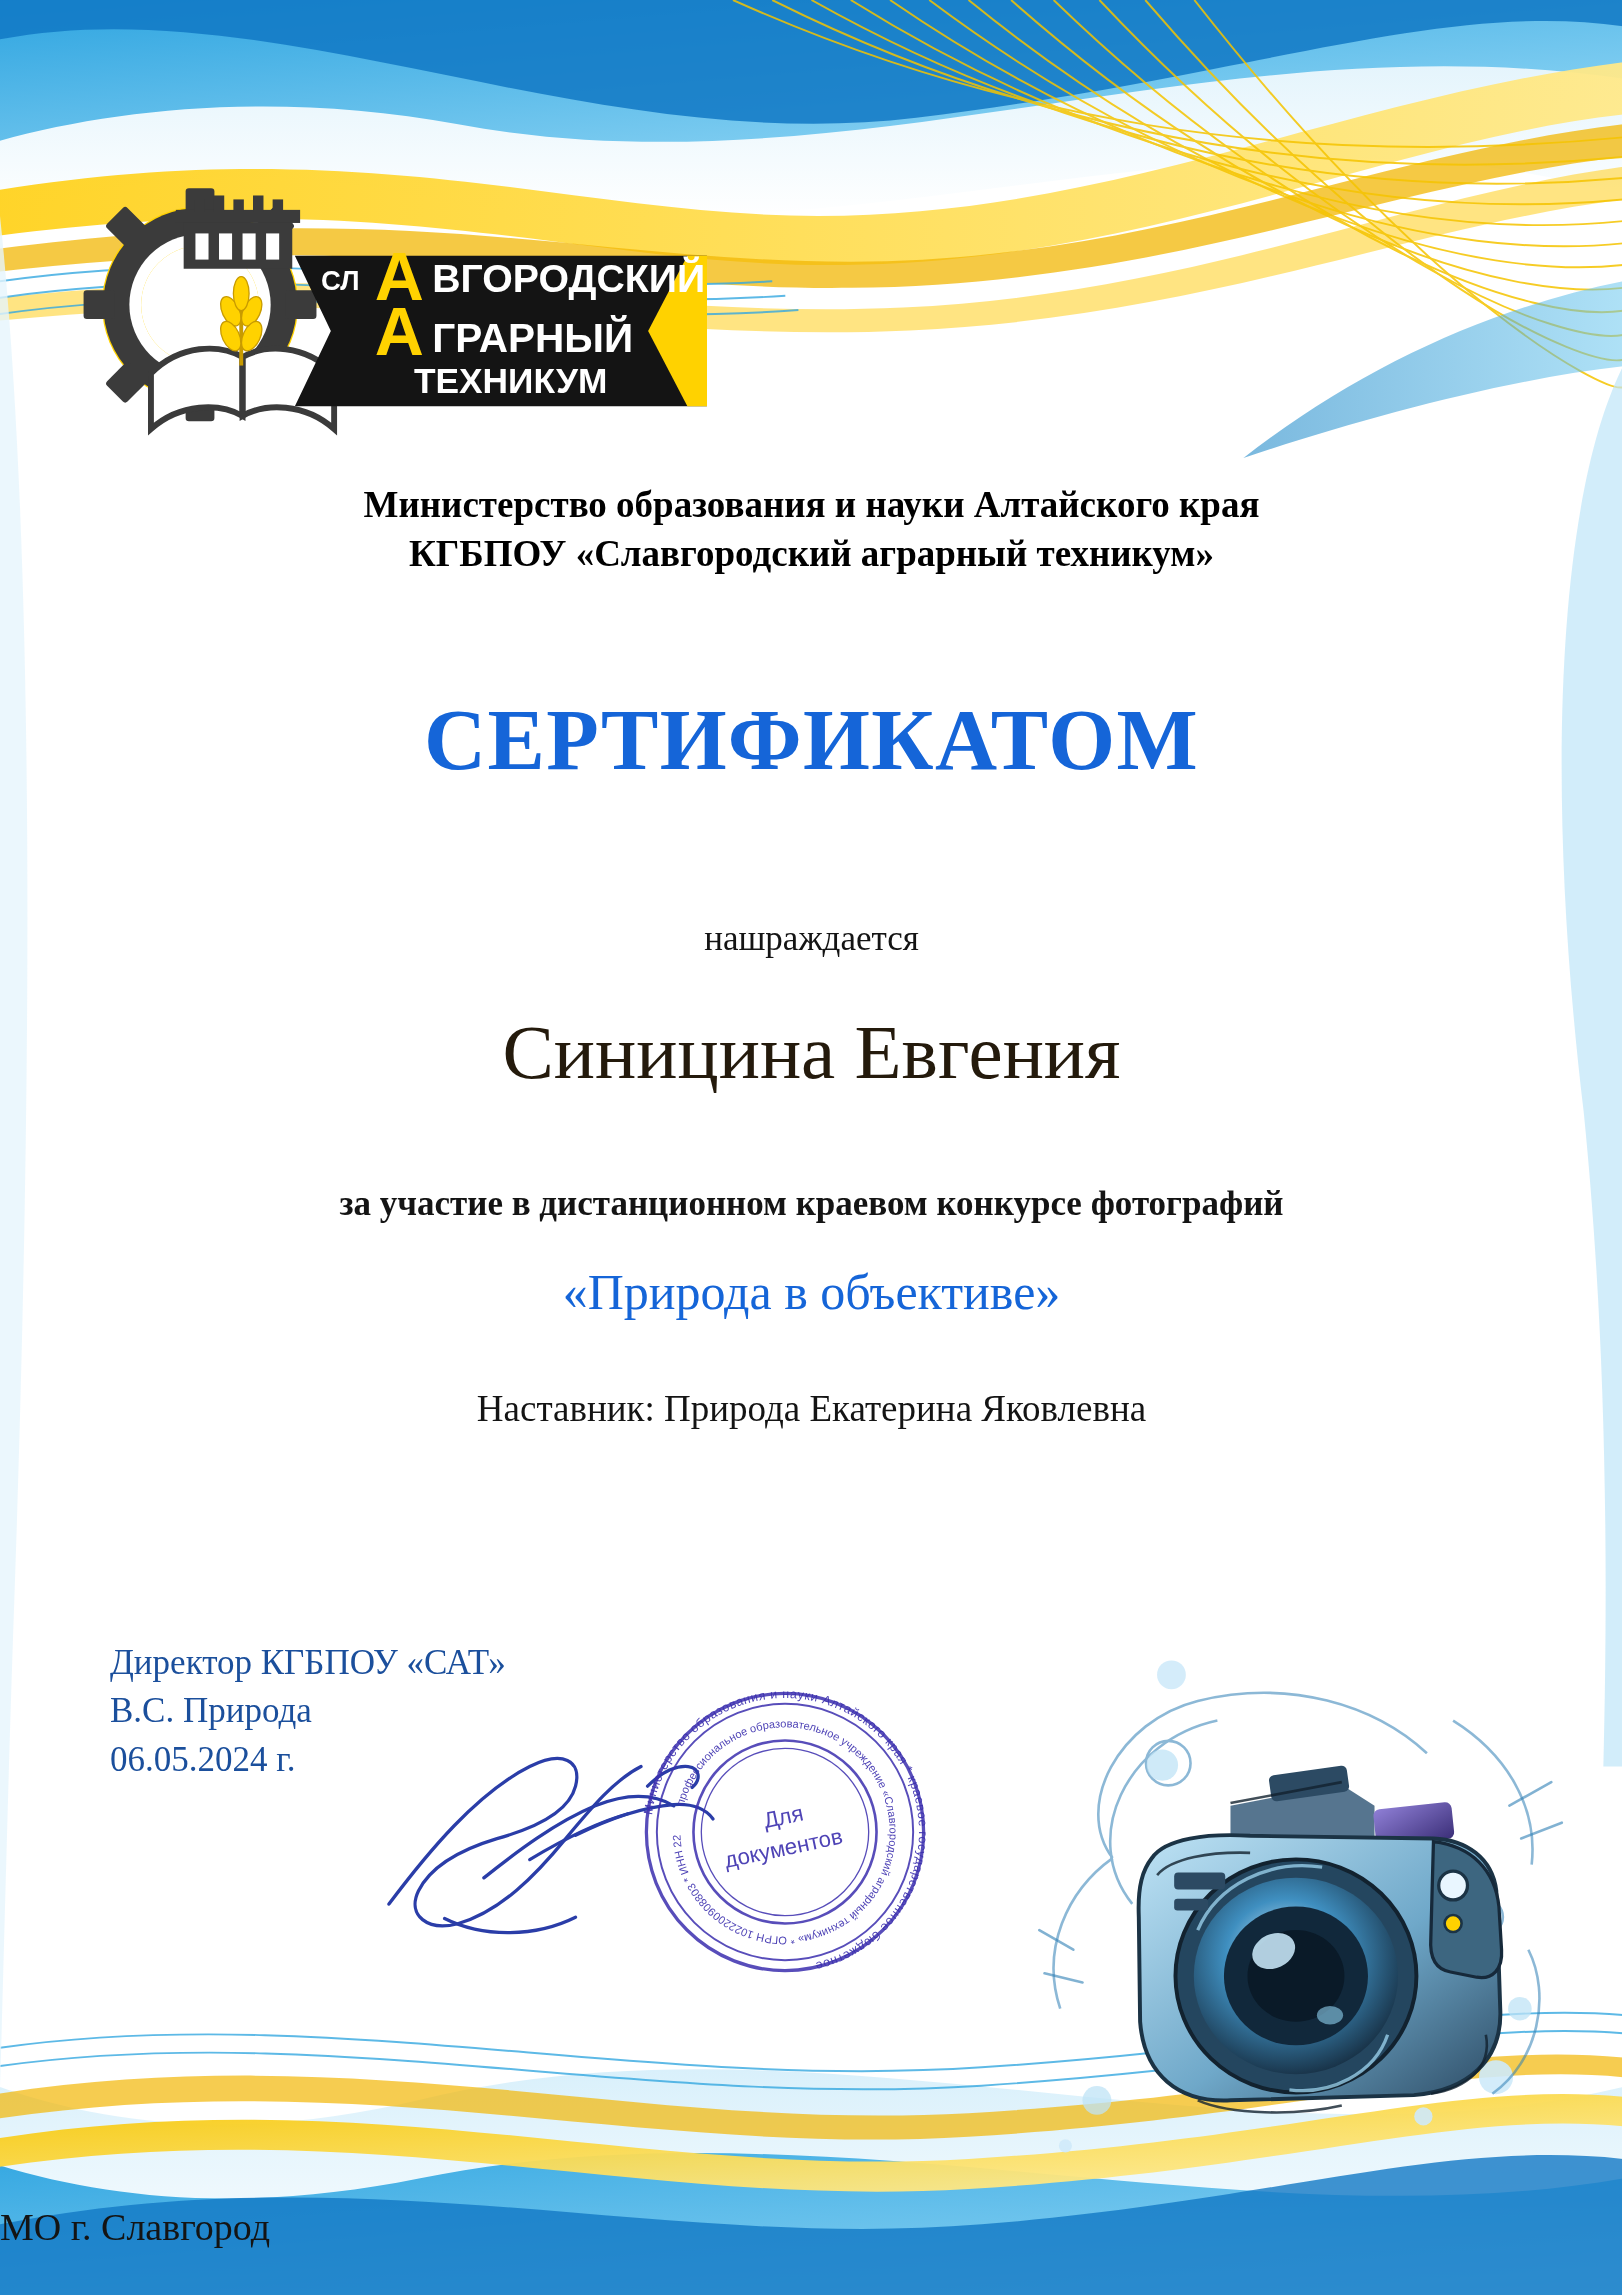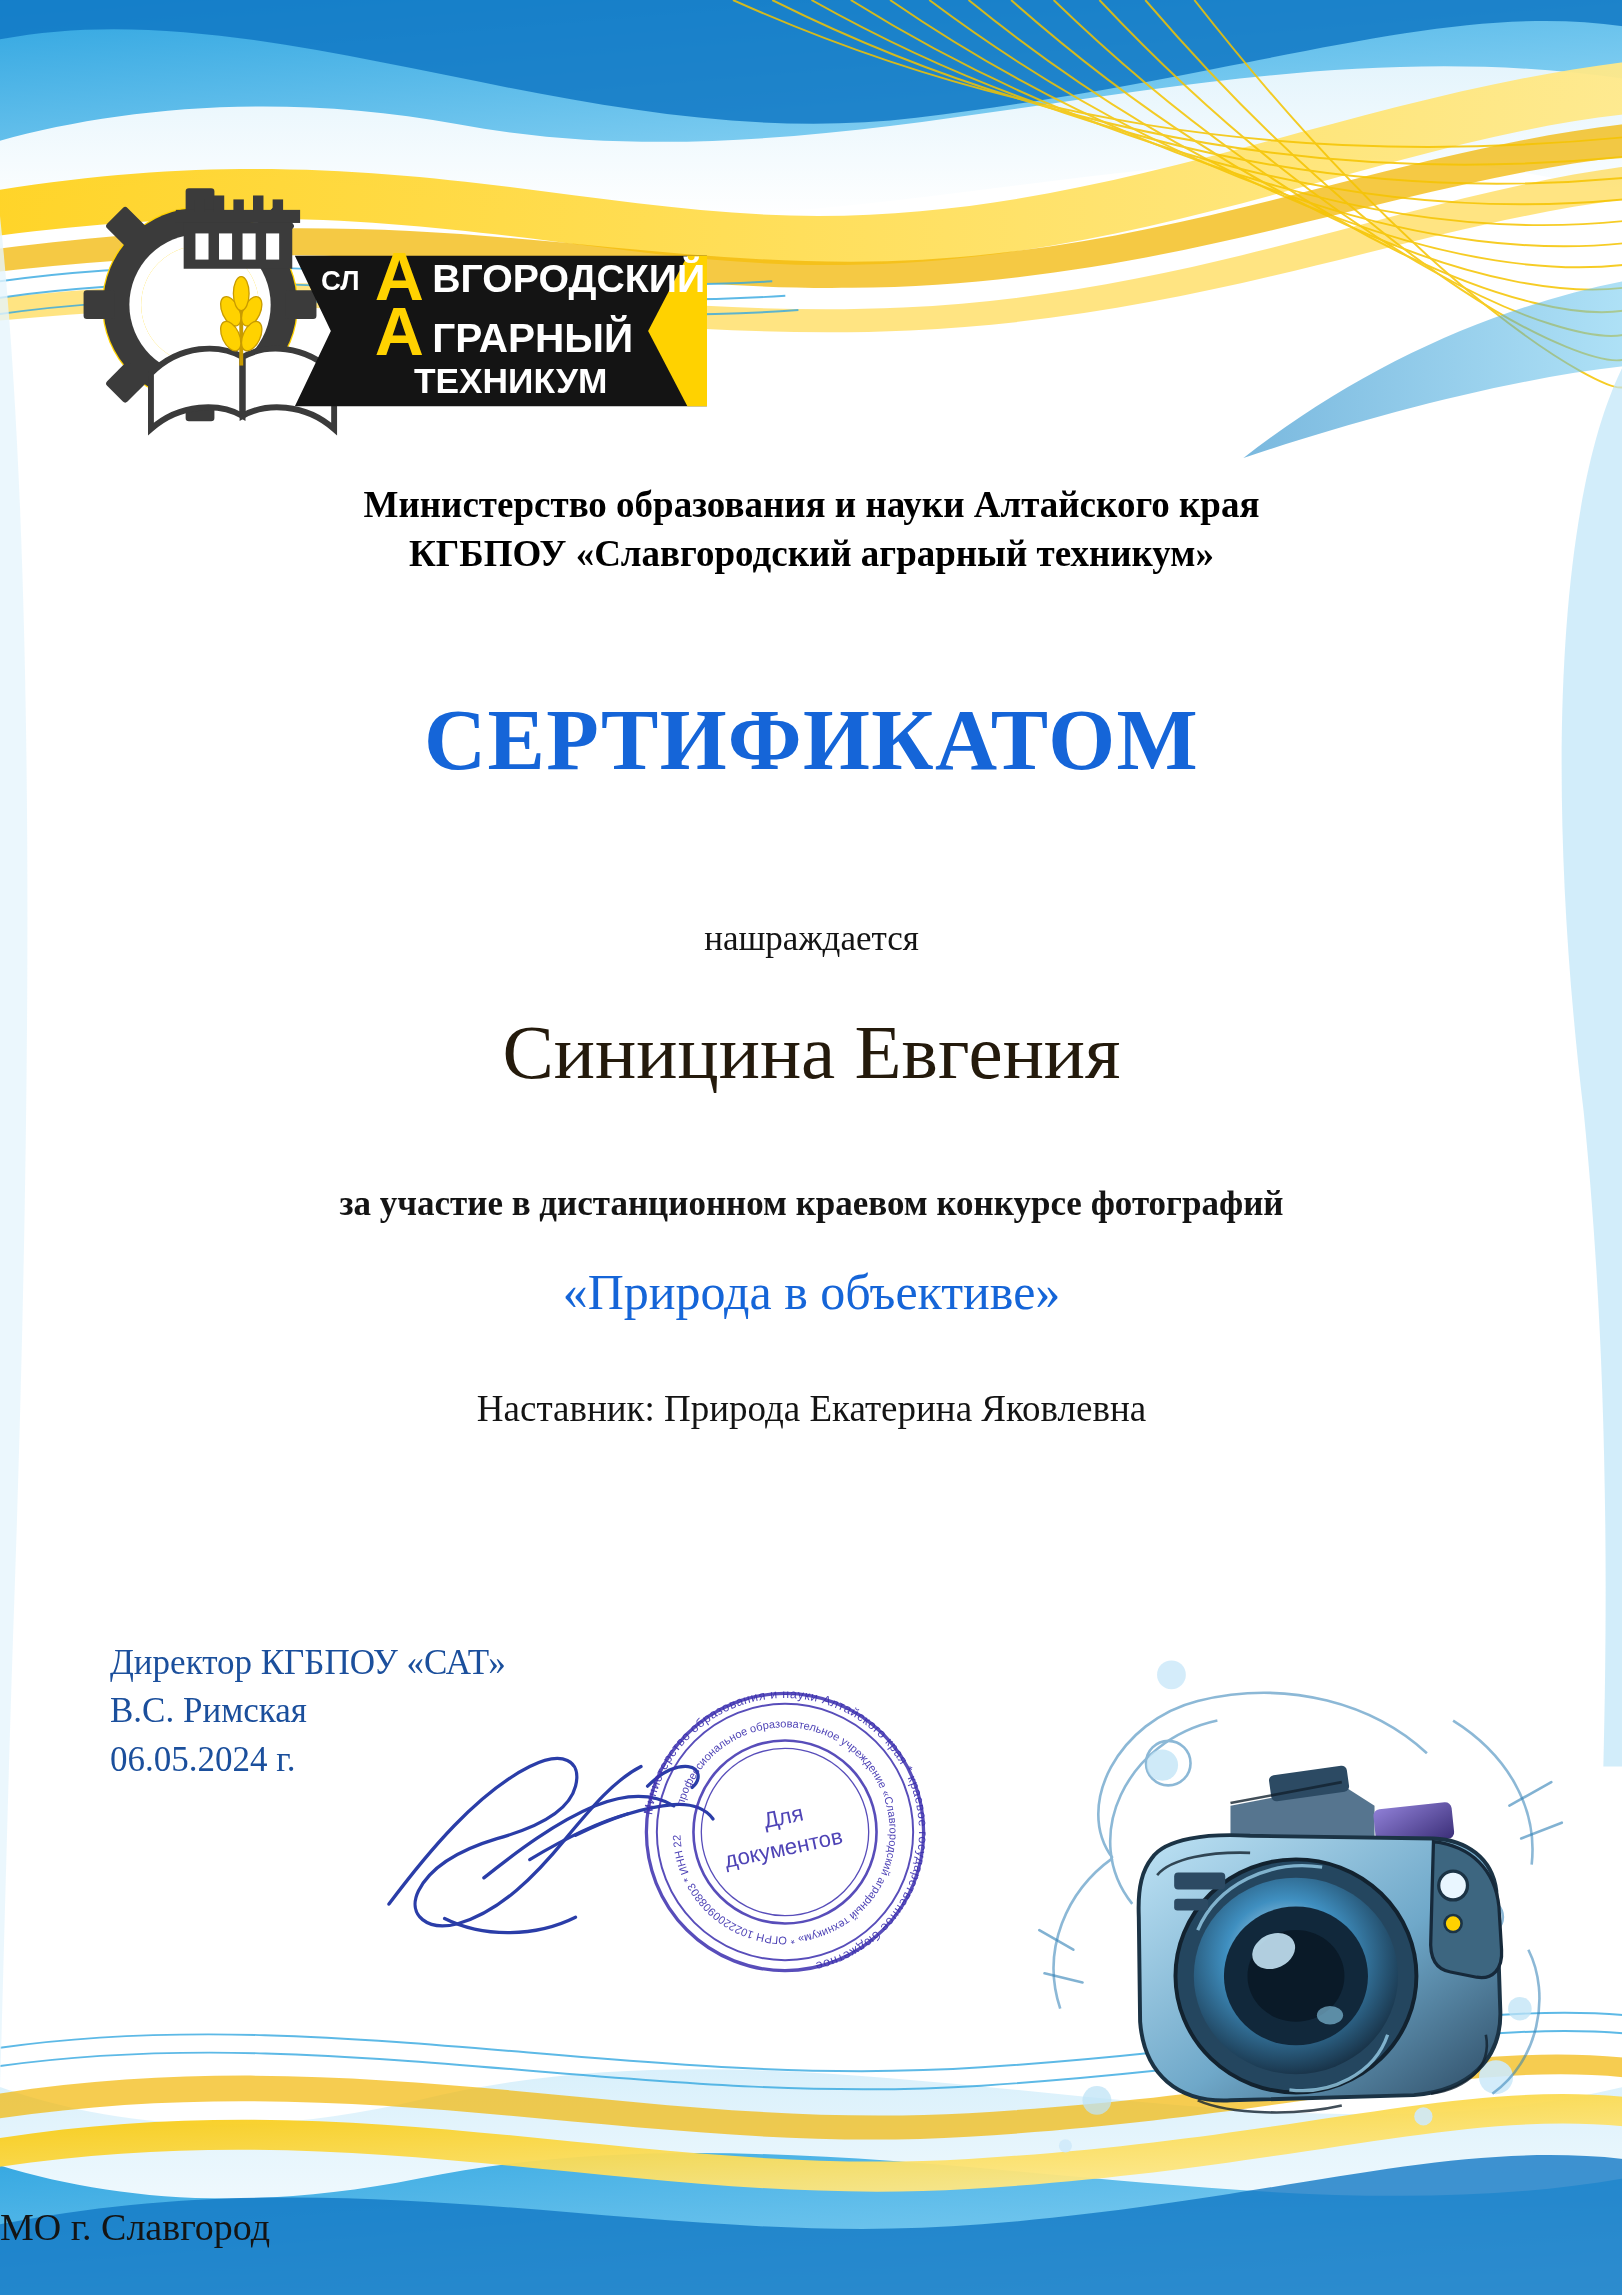--- a/index.html
+++ b/index.html
@@ -336,21 +336,21 @@
 <div class="recipient">Синицина Евгения</div>
 
 <div class="reason">за участие в дистанционном краевом конкурсе фотографий</div>
 
 <div class="contest-name">«Природа в объективе»</div>
 
 <div class="mentor">Наставник: Природа Екатерина Яковлевна</div>
 
 <div class="signature-block">
   <div>Директор КГБПОУ «САТ»</div>
-  <div>В.С. Римская</div>
+  <div>В.С. Природа</div>
   <div>06.05.2024 г.</div>
 </div>
 
 <div class="signature-mark">
   <svg viewBox="0 0 620 420" xmlns="http://www.w3.org/2000/svg">
     <g fill="none" stroke="#2a3da8" stroke-width="5" stroke-linecap="round">
       <path d="M35,330 C95,250 170,160 250,120 C300,95 330,110 320,150 C310,190 255,215 200,230 C150,245 100,270 80,310 C62,348 95,372 140,360 C205,342 260,285 305,230 C345,182 380,140 420,120"></path>
       <path d="M180,290 C230,250 290,205 350,180 C400,160 440,162 470,180"></path>
       <path d="M250,262 C300,232 350,206 400,192"></path>
       <path d="M320,225 C370,200 420,182 470,178 C500,176 520,186 530,200"></path>

